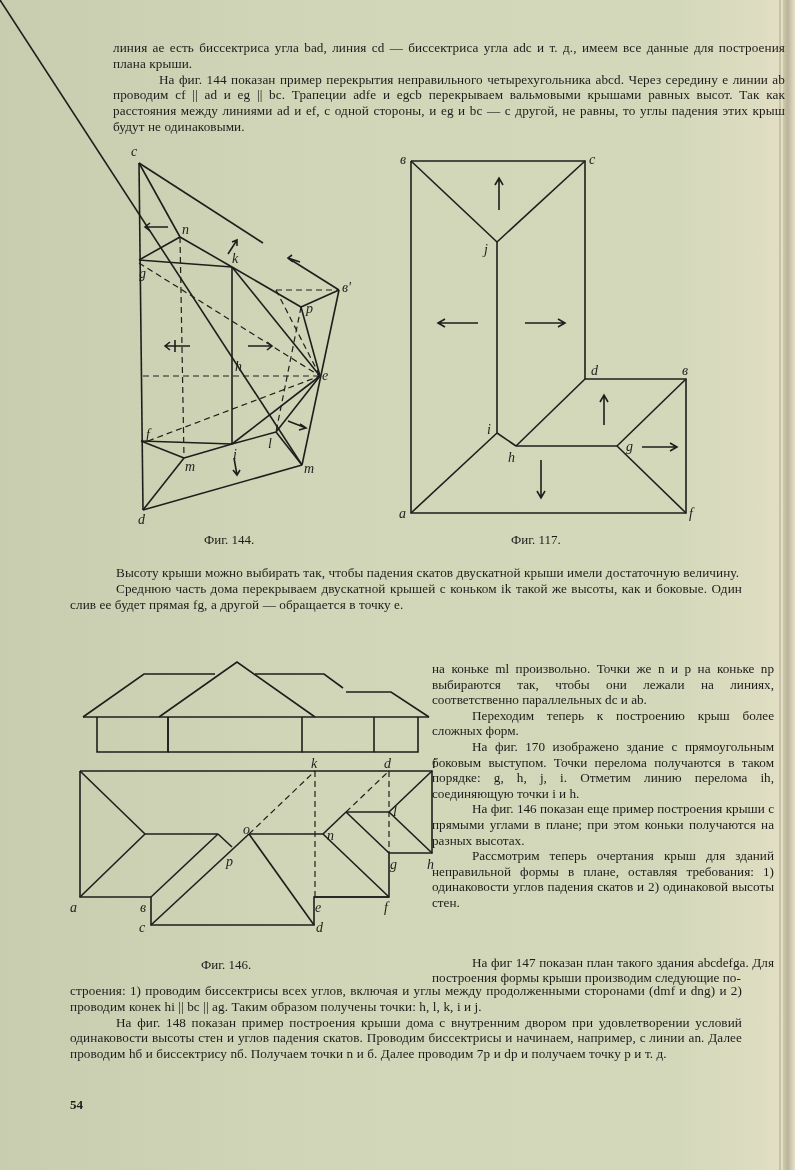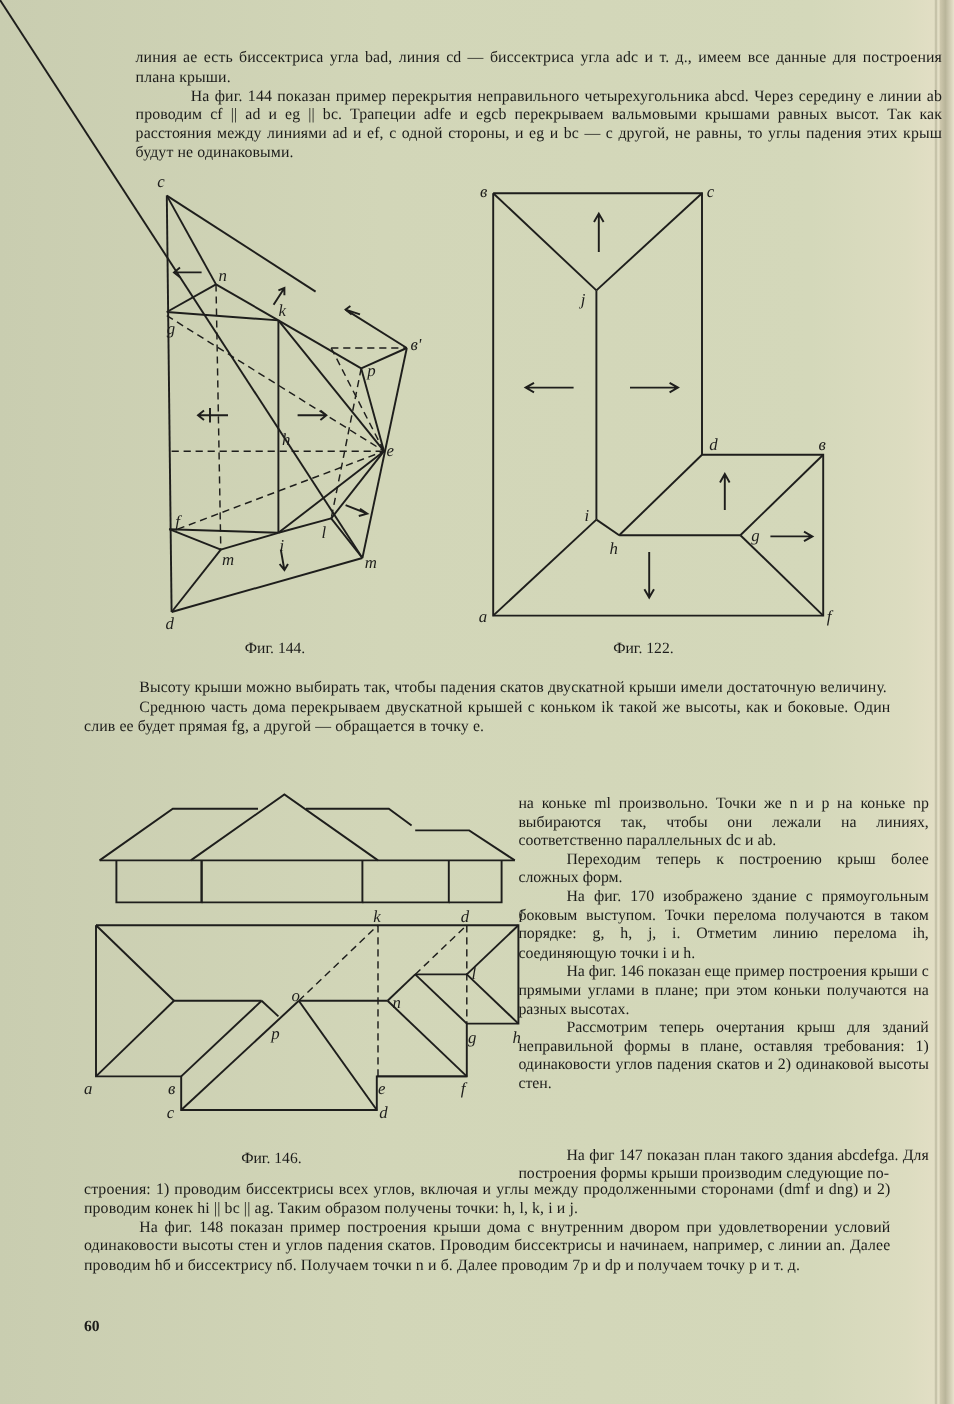--- a/index.html
+++ b/index.html
@@ -122,21 +122,21 @@
     <text x="484" y="254">j</text>
     <text x="591" y="375">d</text>
     <text x="682" y="375">в</text>
     <text x="487" y="434">i</text>
     <text x="626" y="451">g</text>
     <text x="508" y="462">h</text>
     <text x="399" y="518">a</text>
     <text x="689" y="518">f</text>
   </g>
 </svg>
-<div class="cap" style="left:511px;top:532px;">Фиг. 122.</div>
+<div class="cap" style="left:511px;top:532px;">Фиг. 117.</div>
 
 <div class="para" style="left:70px;top:565px;width:672px;">
   <p class="ind">Высоту крыши можно выбирать так, чтобы падения скатов двускатной крыши имели достаточную величину.</p>
   <p class="ind">Среднюю часть дома перекрываем двускатной крышей с коньком ik такой же высоты, как и боковые. Один слив ее будет прямая fg, а другой — обращается в точку e.</p>
 </div>
 
 <div class="col" style="top:661px;">
   <p>на коньке ml произвольно. Точки же n и p на коньке np выбираются так, чтобы они лежали на линиях, соответственно параллельных dc и ab.</p>
   <p class="ind" style="text-indent:40px;">Переходим теперь к построению крыш более сложных форм.</p>
   <p class="ind" style="text-indent:40px;">На фиг. 170 изображено здание с прямоугольным боковым выступом. Точки перелома получаются в таком порядке: g, h, j, i. Отметим линию перелома ih, соединяющую точки i и h.</p>
@@ -198,13 +198,13 @@
     <text x="316" y="932">d</text>
   </g>
 </svg>
 <div class="cap" style="left:201px;top:957px;">Фиг. 146.</div>
 
 <div class="para" style="left:70px;top:983px;width:672px;">
   <p>строения: 1) проводим биссектрисы всех углов, включая и углы между продолженными сторонами (dmf и dng) и 2) проводим конек hi || bc || ag. Таким образом получены точки: h, l, k, i и j.</p>
   <p class="ind">На фиг. 148 показан пример построения крыши дома с внутренним двором при удовлетворении условий одинаковости высоты стен и углов падения скатов. Проводим биссектрисы и начинаем, например, с линии an. Далее проводим hб и биссектрису nб. Получаем точки n и б. Далее проводим 7p и dp и получаем точку p и т. д.</p>
 </div>
 
-<div class="pageno">60</div>
+<div class="pageno">54</div>
 
 </body></html>

